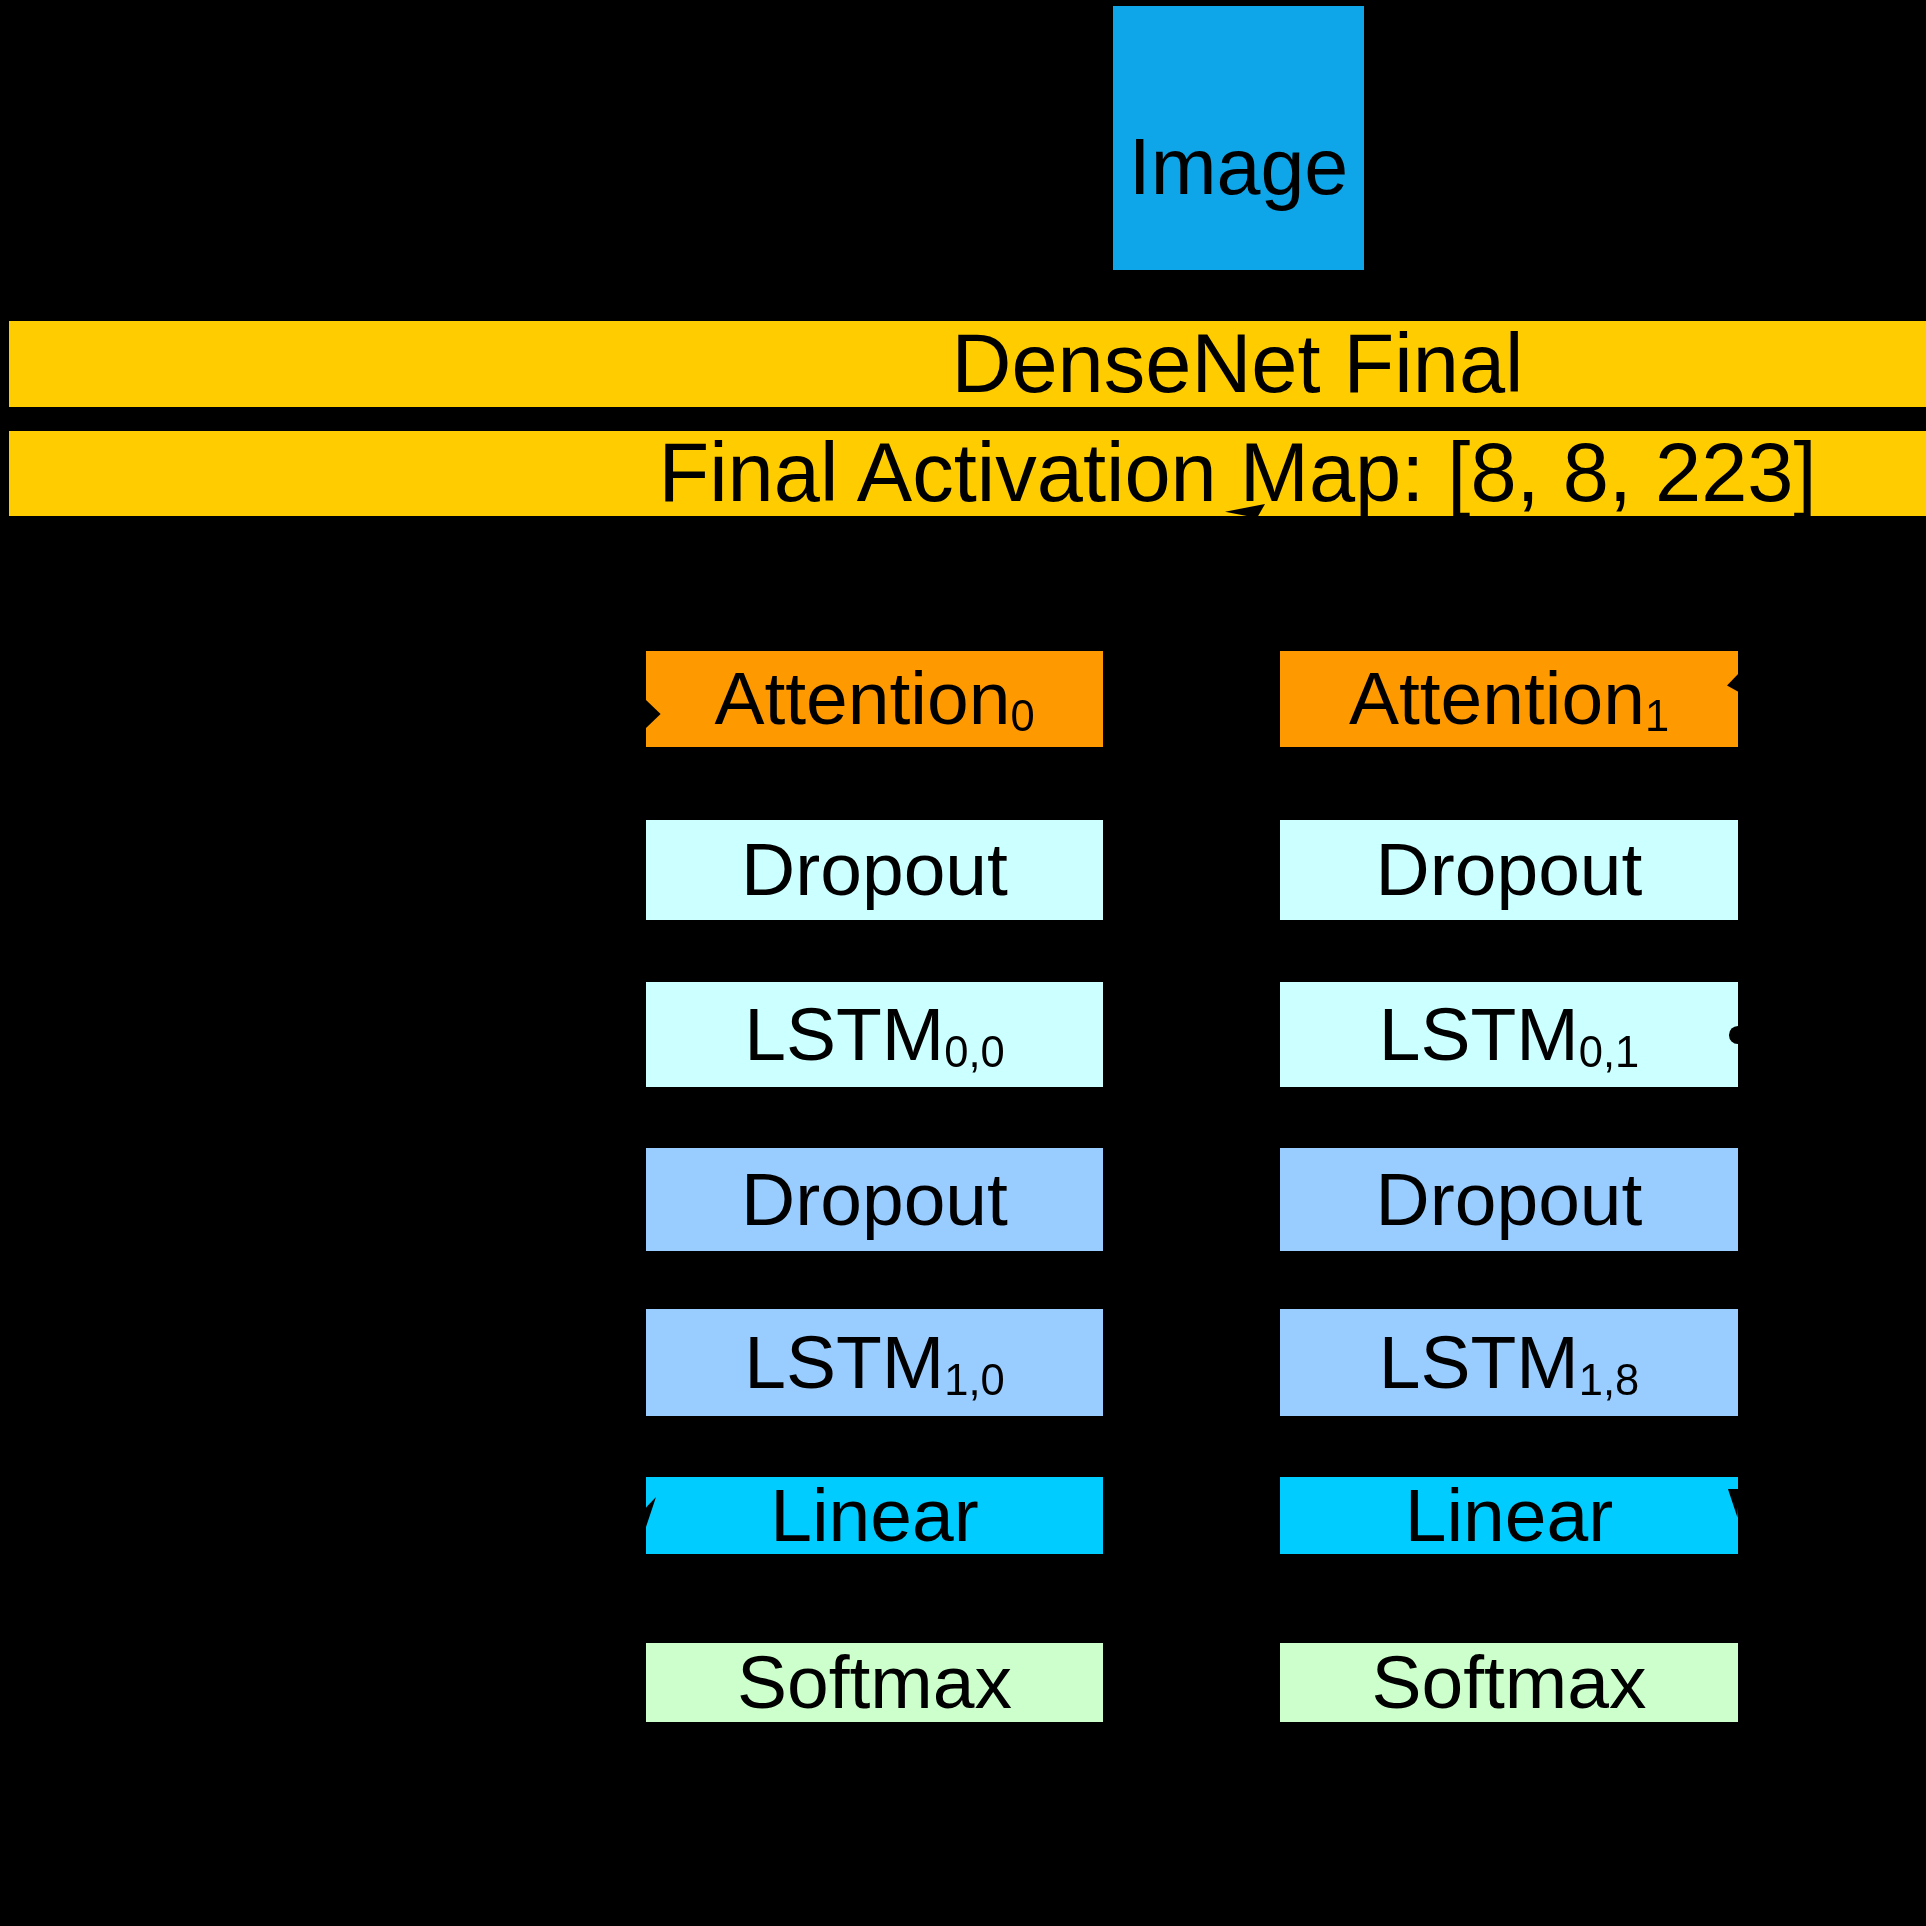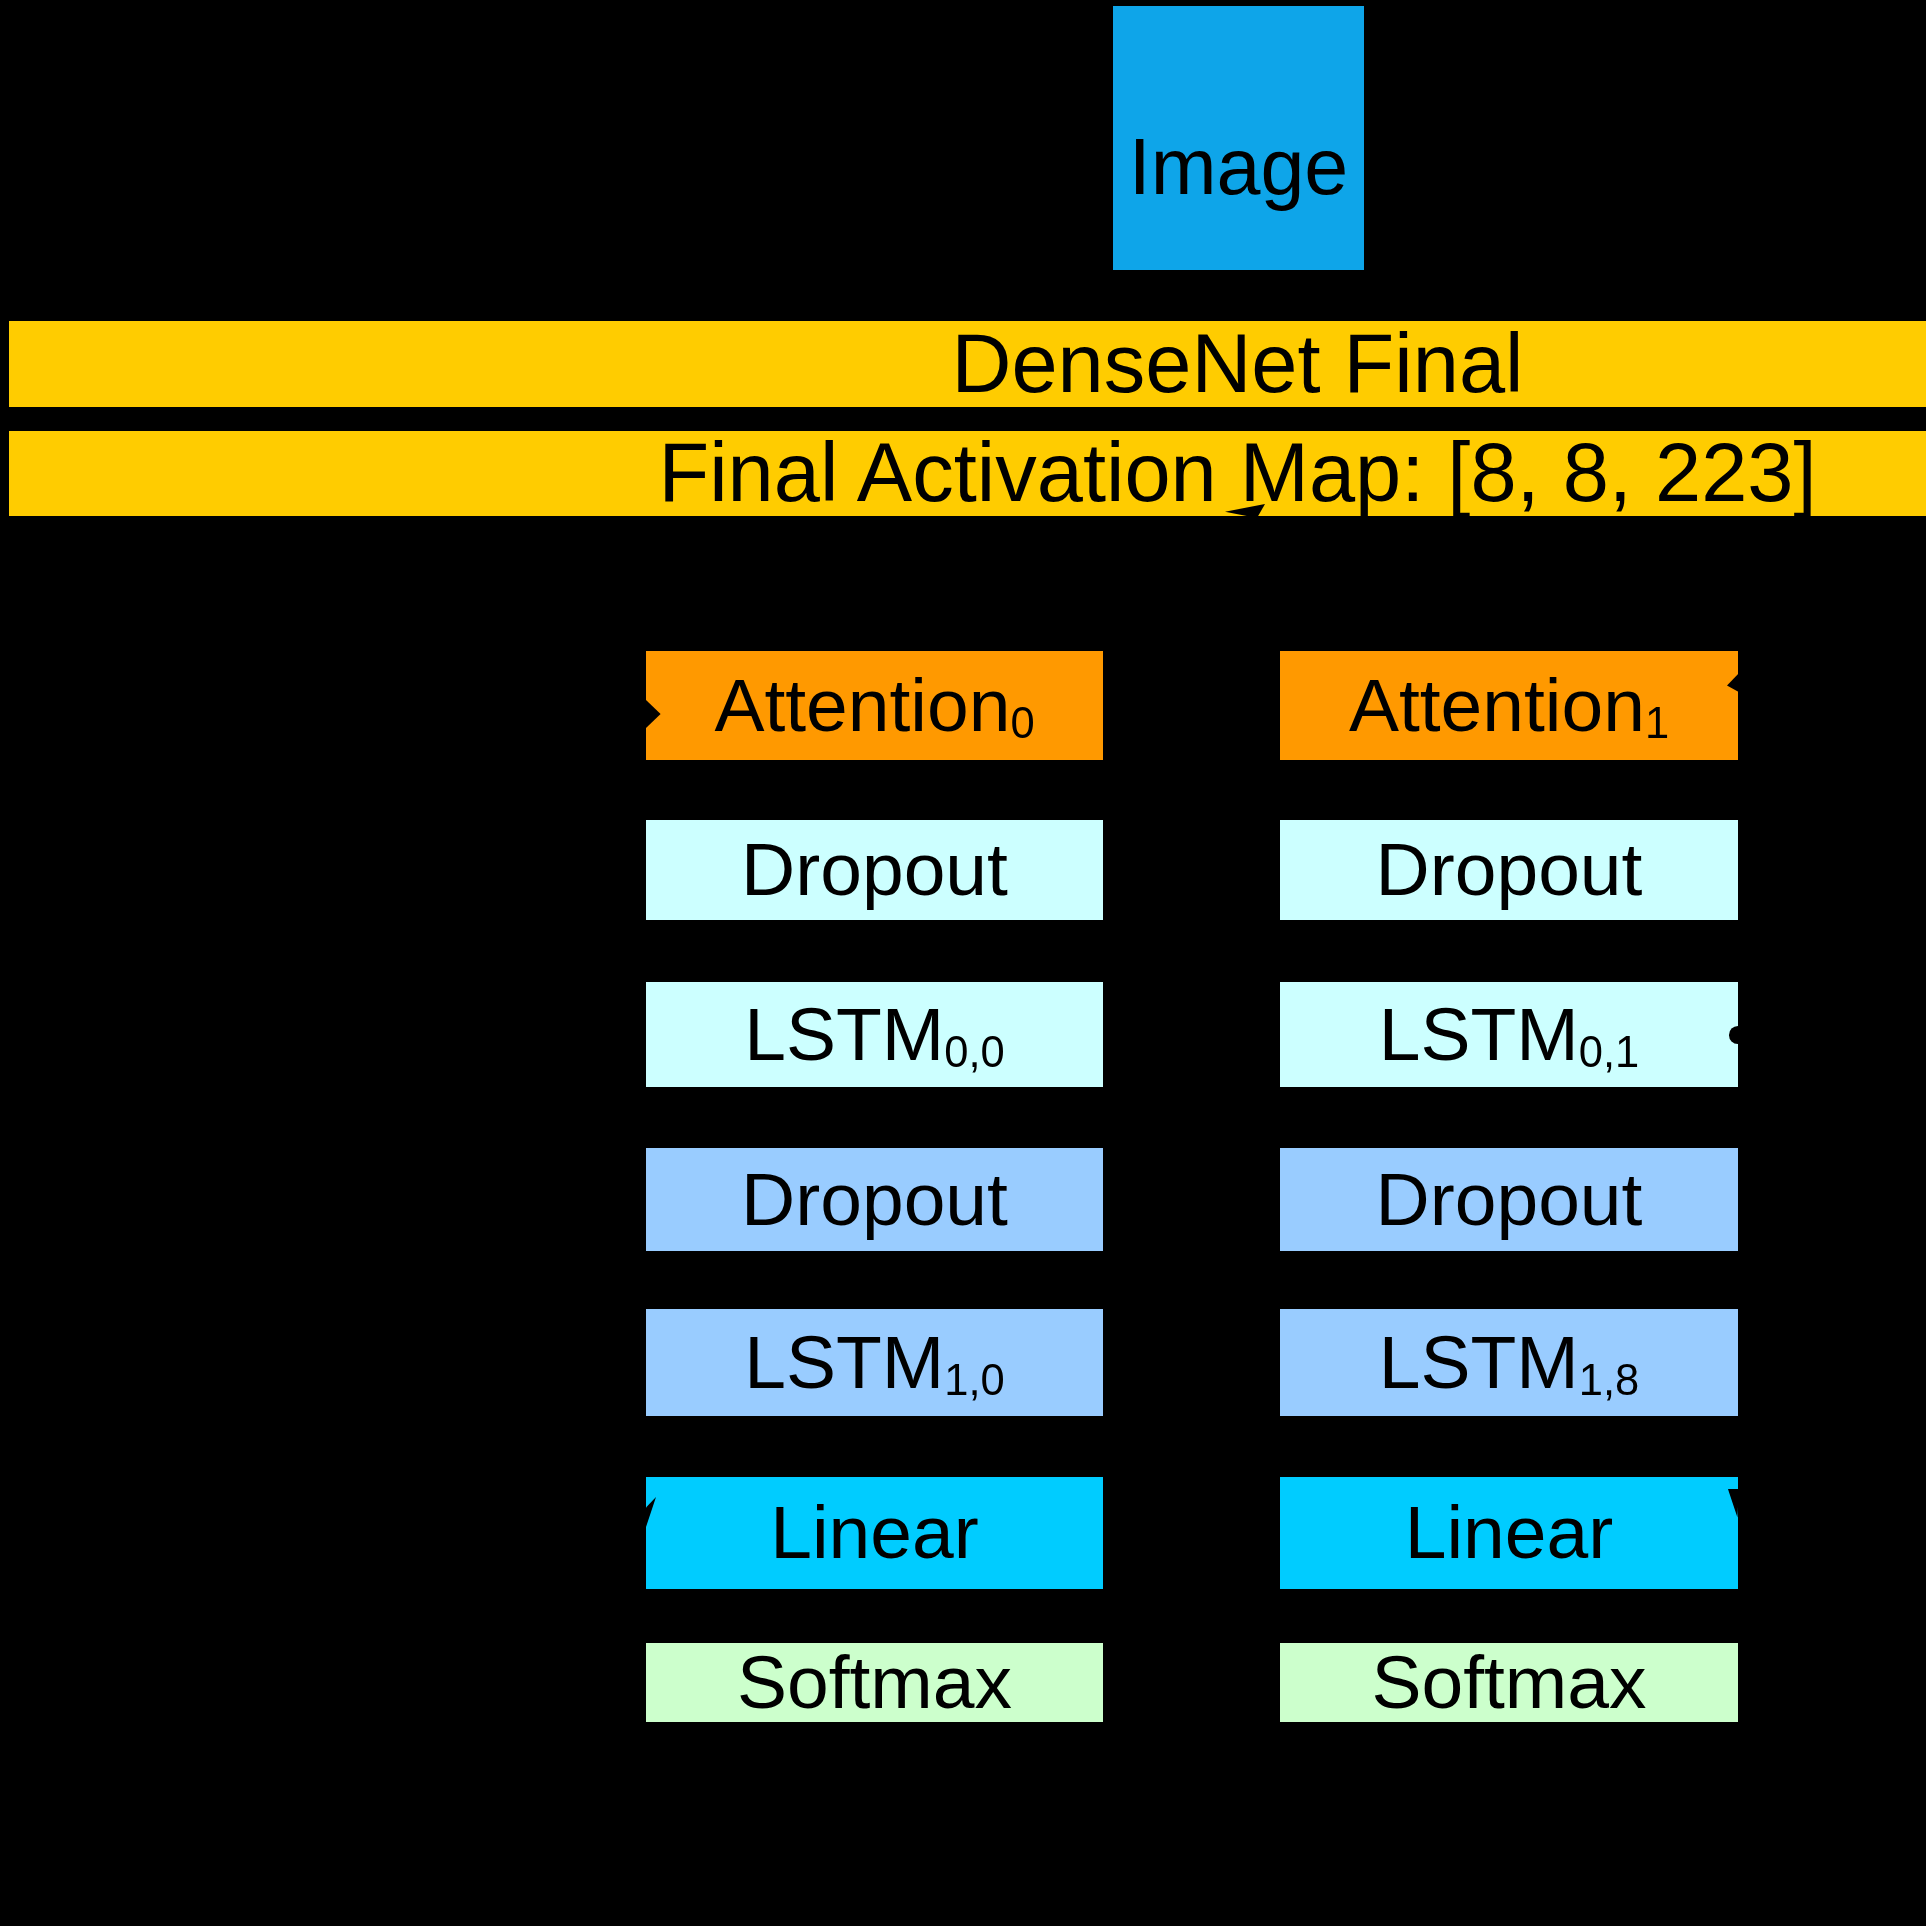--- a/index.html
+++ b/index.html
@@ -26,26 +26,26 @@
   }
   .bar{left:8.5px;width:2458px;font-size:83px;}
   .bar1{top:321px;height:86px;}
   .bar2{top:431px;height:85px;}
   .cell{font-size:75px;}
   .sub{font-size:0.58em;vertical-align:-0.38em;align-self:center;transform:translateY(0.42em);}
   
   .c0{left:646px;width:457px;}
   .c1{left:1280px;width:458px;}
   
-  .r-att{top:651px;height:109px;}
+  .r-att{top:651px;height:96px;}
   .r-do1{top:820px;height:100px;}
   .r-lstm0{top:982px;height:105px;}
   .r-do2{top:1148px;height:103px;}
   .r-lstm1{top:1309px;height:107px;}
-  .r-lin{top:1477px;height:112px;}
+  .r-lin{top:1477px;height:77px;}
   .r-soft{top:1643px;height:79px;}
   
   .frag{position:absolute;background:#000;}
   .f1{left:1225px;top:504px;width:40px;height:14px;clip-path:polygon(0 55%,100% 0,80% 100%);}
   .f2{left:646px;top:700px;width:14.6px;height:28px;clip-path:polygon(0 0,100% 50%,0 100%);}
   .f3{left:1727px;top:671px;width:14px;height:22.3px;clip-path:polygon(100% 0,100% 100%,0 65%);}
   .f6{left:1729px;top:1026px;width:17.7px;height:17.7px;border-radius:50%;}
   .f7{left:646px;top:1497px;width:10px;height:30px;clip-path:polygon(100% 0,0 100%,0 35%);}
   .f8{left:1726px;top:1489px;width:13px;height:28.5px;clip-path:polygon(15% 0,100% 0,88% 100%);}
 </style>

